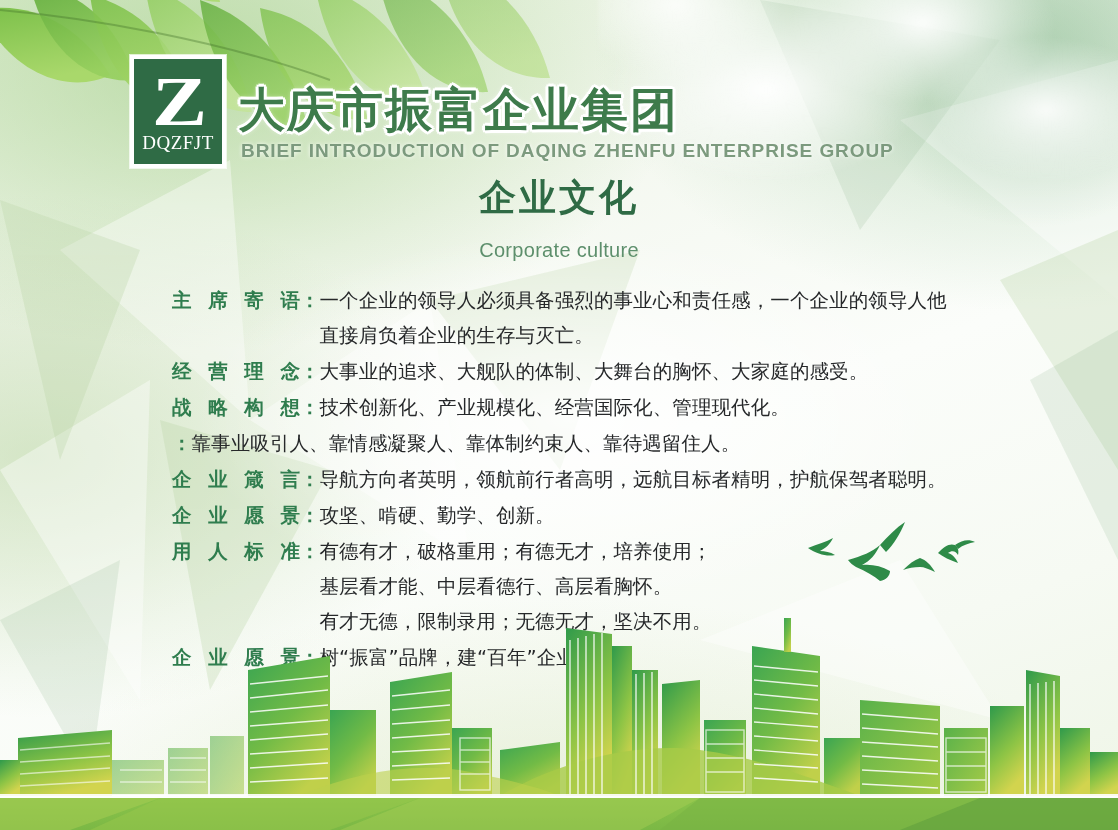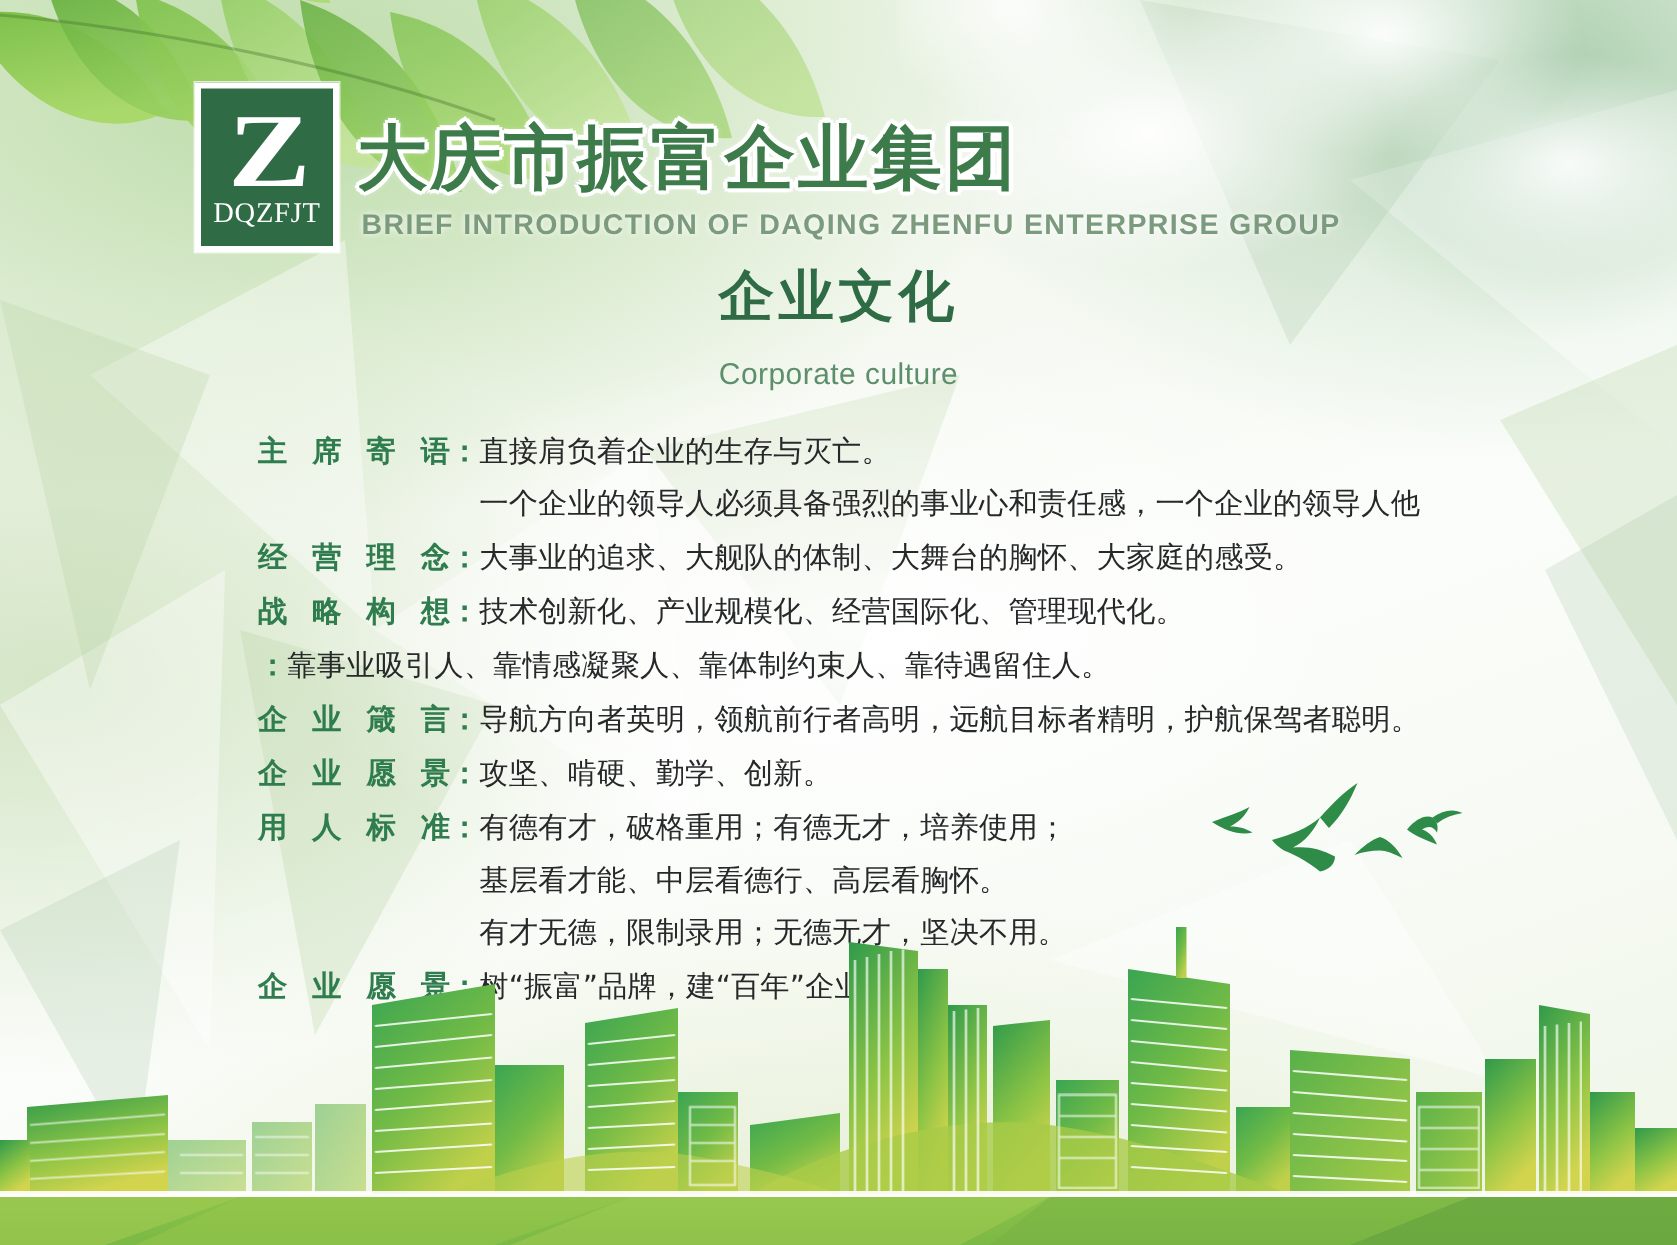--- a/index.html
+++ b/index.html
@@ -65,21 +65,21 @@
     font-family:"Liberation Serif", serif; font-weight:bold; font-size:70px;
     color:#ffffff; line-height:.82; letter-spacing:-2px;
     transform:scaleX(1.18);
   }
   .logo-sub{
     font-family:"Liberation Serif", serif; font-size:19px; color:#ffffff;
     letter-spacing:.5px; margin-top:2px;
   }
   .title-wrap{ margin-left:12px; padding-top:31px; }
   .co-title{
-    font-family:Liberation Mono, monospace; font-weight:bold;
+    font-family:Liberation Sans, sans-serif; font-weight:bold;
     font-size:47px; letter-spacing:2px; color:#3e7b4b; line-height:1;
     text-shadow:
       -2px -2px 0 #fff, 2px -2px 0 #fff, -2px 2px 0 #fff, 2px 2px 0 #fff,
       -3px 0 0 #fff, 3px 0 0 #fff, 0 -3px 0 #fff, 0 3px 0 #fff,
       0 0 6px rgba(255,255,255,.95);
   }
   .co-sub{
     font-family:"Liberation Sans", sans-serif; font-weight:bold;
     font-size:19px; letter-spacing:.92px; color:#7c9a7e;
     margin-top:7px; margin-left:3px;
@@ -210,22 +210,22 @@
   <div class="sec-title-wrap">
     <div class="sec-title">企业文化</div>
     <div class="sec-sub">Corporate culture</div>
   </div>
 
   <div class="content" id="content">
       <div class="row">
         <div class="label">主席寄语</div>
         <div class="colon">：</div>
         <div class="value">
+          <span class="ln">一个企业的领导人必须具备强烈的事业心和责任感，一个企业的领导人他</span>
           <span class="ln">直接肩负着企业的生存与灭亡。</span>
-          <span class="ln">一个企业的领导人必须具备强烈的事业心和责任感，一个企业的领导人他</span>
         </div>
       </div>
       <div class="row">
         <div class="label">经营理念</div>
         <div class="colon">：</div>
         <div class="value">
           <span class="ln">大事业的追求、大舰队的体制、大舞台的胸怀、大家庭的感受。</span>
         </div>
       </div>
       <div class="row">

